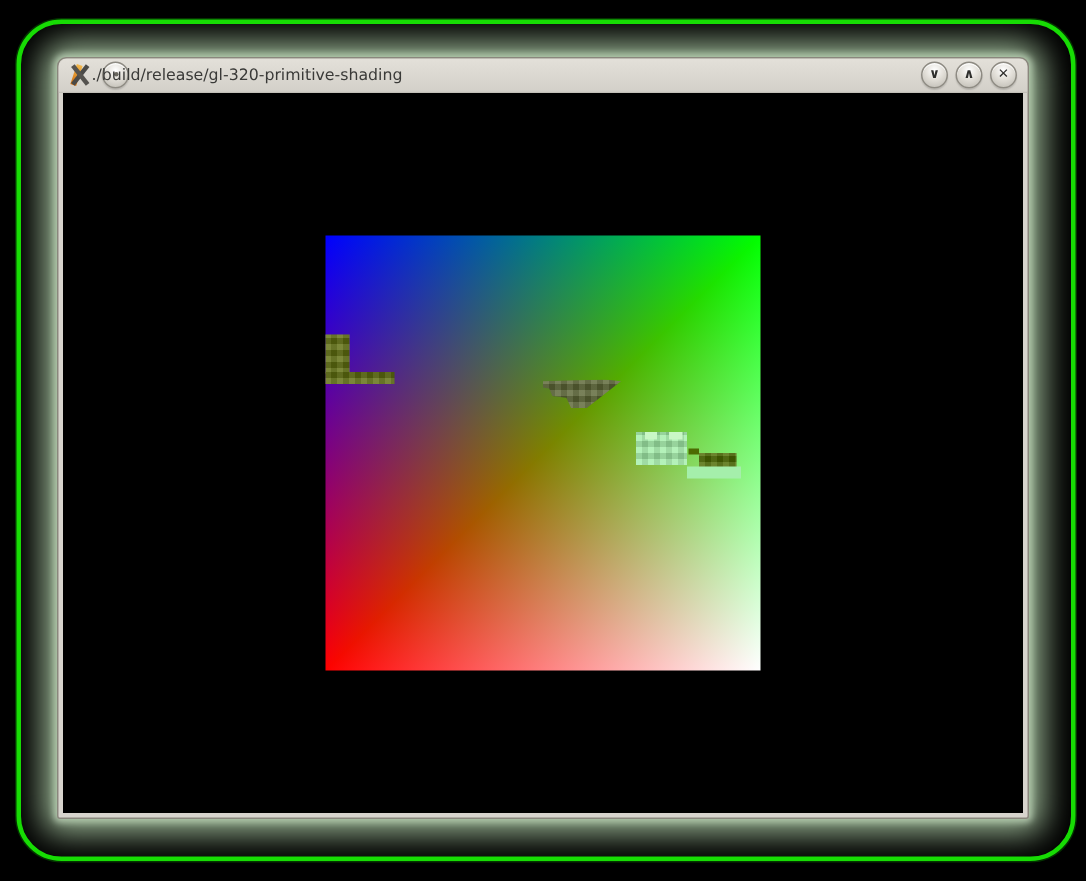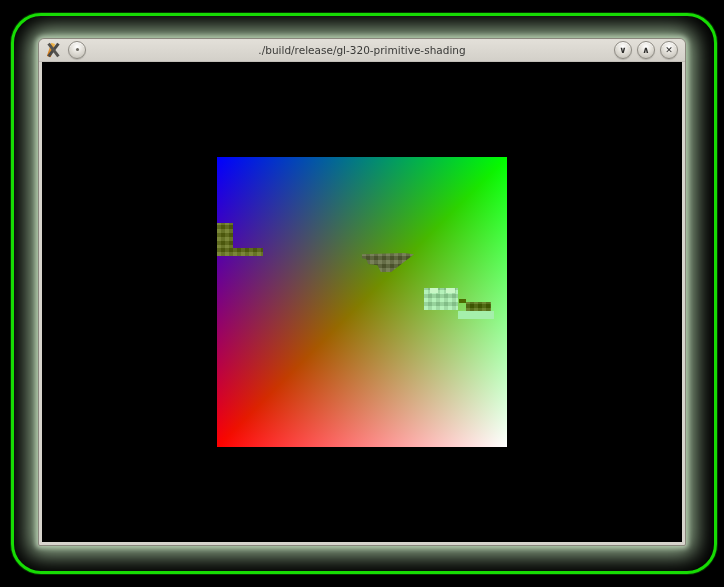--- a/index.html
+++ b/index.html
@@ -14,22 +14,22 @@
 
   
   .window{position:absolute;left:24px;top:22px;width:648px;height:508px;
           box-sizing:border-box;background:var(--titlebar-bg,#d7d4cd);
           border:1px solid #8a877d;border-radius:6px 6px 2px 2px;
           box-shadow:0 0 22px 9px rgba(166,196,160,.95),0 0 5px 2px rgba(230,238,226,.9);}
 
   .titlebar{position:relative;height:23px;box-sizing:border-box;display:flex;align-items:center;
             padding:0 7px;border-bottom:1px solid #c2bfb8;border-radius:6px 6px 0 0;
             background:linear-gradient(#e3e0d9,#d3d0c9);}
-  .title{position:absolute;left:0;right:0;text-align:center;font-size:10.5px;
-         color:var(--titlebar-text,#3a3a38);pointer-events:none;white-space:nowrap;}
+  .title{position:absolute;left:0;right:0;font-size:10.5px;
+         color:var(--titlebar-text,#3a3a38);pointer-events:none;white-space:nowrap;padding-left:22px;}
 
   .app-icon{position:relative;width:16px;height:16px;margin-right:6px;flex:0 0 auto;}
   .app-icon .s-or{position:absolute;left:3px;top:1px;width:4px;height:14px;
                   background:linear-gradient(180deg,#f2b94d,#cf6d0e);transform:rotate(18deg);}
   .app-icon .s-d1{position:absolute;left:6px;top:0;width:3px;height:16px;background:#4a4a48;transform:rotate(38deg);}
   .app-icon .s-d2{position:absolute;left:6px;top:0;width:3px;height:16px;background:#55534f;transform:rotate(-38deg);}
 
   .round-btn{width:16px;height:16px;box-sizing:content-box;border-radius:50%;
              border:1px solid var(--button-border,#8e8b83);
              background:radial-gradient(circle at 50% 30%,#ffffff,#e2dfd8 45%,#c6c3bb 85%,#b5b2aa);

